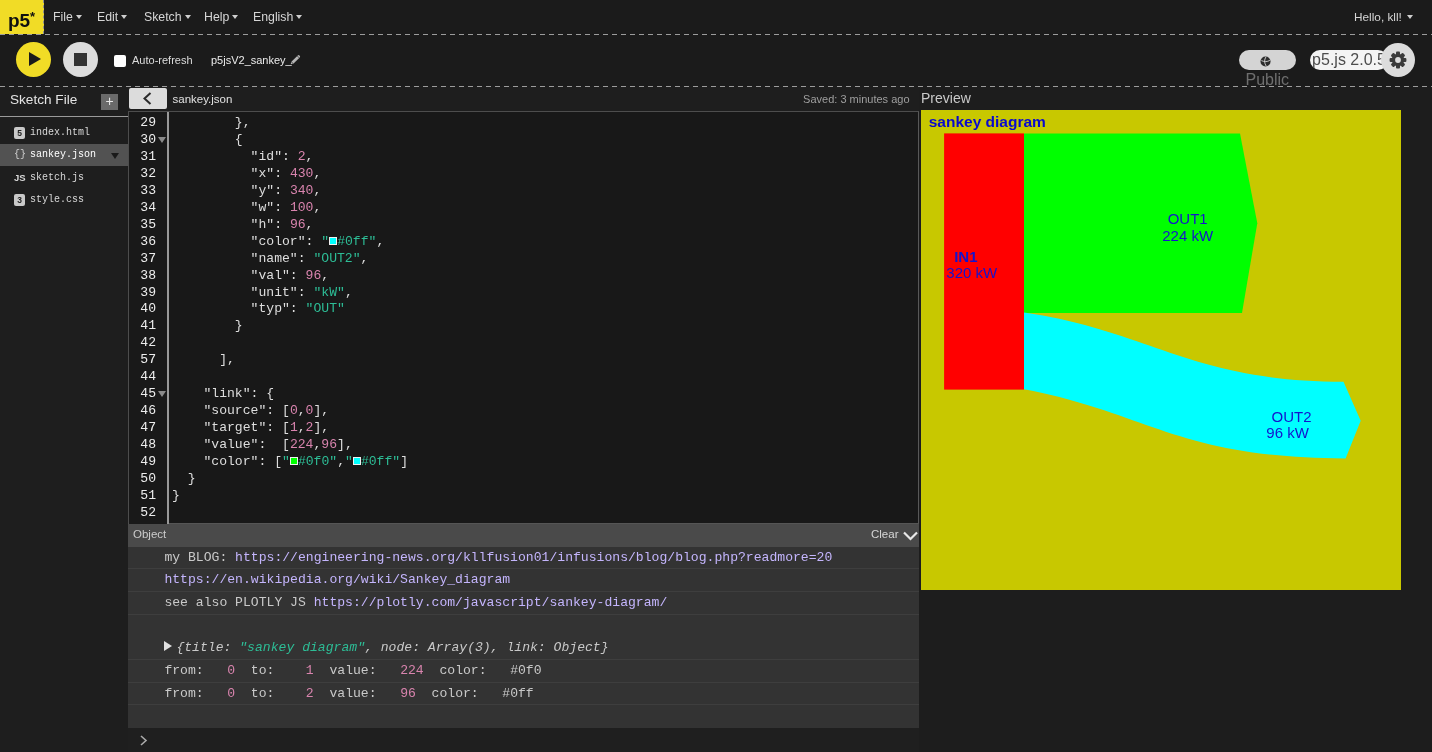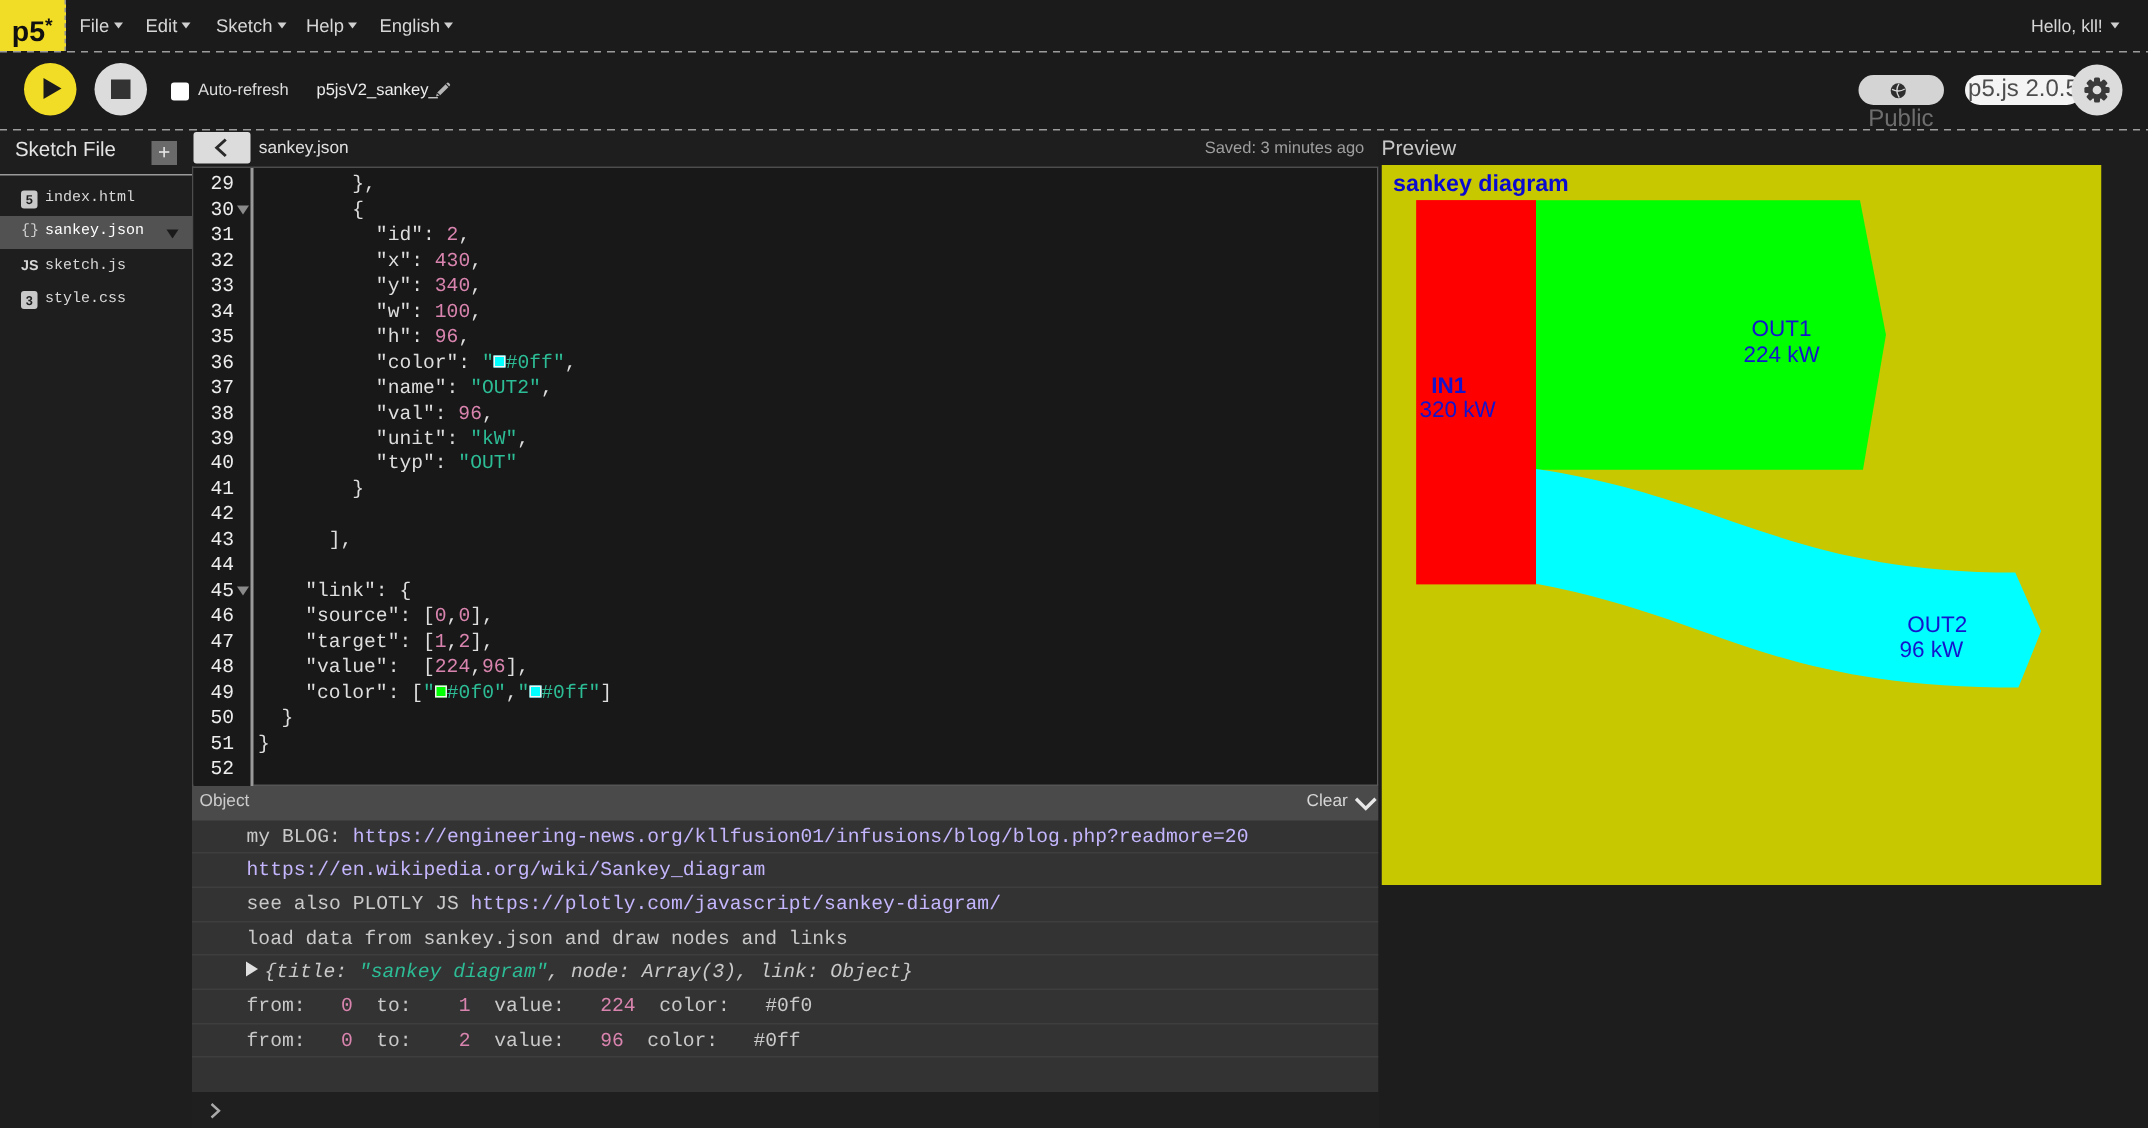--- a/index.html
+++ b/index.html
@@ -177,21 +177,21 @@
         <div class="ln" style="top:154.5px">38</div>
         <div class="cl" style="top:154.5px">          "val": <span class="nu">96</span>,</div>
         <div class="ln" style="top:171.5px">39</div>
         <div class="cl" style="top:171.5px">          "unit": <span class="st">"kW"</span>,</div>
         <div class="ln" style="top:188.4px">40</div>
         <div class="cl" style="top:188.4px">          "typ": <span class="st">"OUT"</span></div>
         <div class="ln" style="top:205.4px">41</div>
         <div class="cl" style="top:205.4px">        }</div>
         <div class="ln" style="top:222.3px">42</div>
         <div class="cl" style="top:222.3px"></div>
-        <div class="ln" style="top:239.3px">43</div>
+        <div class="ln" style="top:239.3px">57</div>
         <div class="cl" style="top:239.3px">      ],</div>
         <div class="ln" style="top:256.3px">44</div>
         <div class="cl" style="top:256.3px"></div>
         <div class="ln" style="top:273.2px">45</div>
         <div class="fold" style="top:273.2px"></div>
         <div class="cl" style="top:273.2px">    "link": {</div>
         <div class="ln" style="top:290.1px">46</div>
         <div class="cl" style="top:290.1px">    "source": [<span class="nu">0</span>,<span class="nu">0</span>],</div>
         <div class="ln" style="top:307.1px">47</div>
         <div class="cl" style="top:307.1px">    "target": [<span class="nu">1</span>,<span class="nu">2</span>],</div>
@@ -213,21 +213,20 @@
       <span class="abs" style="left:5px;top:4px;color:#cccccc;font-size:11.5px">Object</span>
       <span class="abs" style="left:743px;top:4px;color:#d6d6d6;font-size:11.5px">Clear</span>
       <svg class="abs" style="left:774px;top:6px" width="17" height="12" viewBox="0 0 17 12">
           <path d="M2 2.5 L8.5 9 L15 2.5" fill="none" stroke="#e8e8e8" stroke-width="2.2"></path>
         </svg>
     </div>
     <div id="conrows" class="abs">
         <div class="crow" style="top:0.0px"><span style="margin-left:36.4px">my BLOG: <span class="url">https://engineering-news.org/kllfusion01/infusions/blog/blog.php?readmore=20</span></span></div>
         <div class="crow" style="top:22.7px"><span style="margin-left:36.4px"><span class="url">https://en.wikipedia.org/wiki/Sankey_diagram</span></span></div>
         <div class="crow" style="top:45.4px"><span style="margin-left:36.4px">see also PLOTLY JS <span class="url">https://plotly.com/javascript/sankey-diagram/</span></span></div>
-        <div class="crow" style="top:68.1px"><span style="margin-left:36.4px">load data from sankey.json and draw nodes and links</span></div>
         <div class="crow" style="top:90.8px"><span style="margin-left:36.4px"><span style="display:inline-block;width:0;height:0;border-top:5px solid transparent;border-bottom:5px solid transparent;border-left:8px solid #e0e0e0;margin-right:4px"></span><i>{title: <span class="gr">"sankey diagram"</span>, node: Array(3), link: Object}</i></span></div>
         <div class="crow" style="top:113.5px"><span style="margin-left:36.4px">from:   <span class="pk">0</span>  to:    <span class="pk">1</span>  value:   <span class="pk">224</span>  color:   #0f0</span></div>
         <div class="crow" style="top:136.2px"><span style="margin-left:36.4px">from:   <span class="pk">0</span>  to:    <span class="pk">2</span>  value:   <span class="pk">96</span>  color:   #0ff</span></div>
       </div>
     <div id="promptbar" class="abs">
       <svg class="abs" style="left:11px;top:6px" width="9" height="13" viewBox="0 0 9 13">
           <path d="M2 2 L7 6.5 L2 11" fill="none" stroke="#aaaaaa" stroke-width="1.6"></path>
         </svg>
     </div>
   </div>

